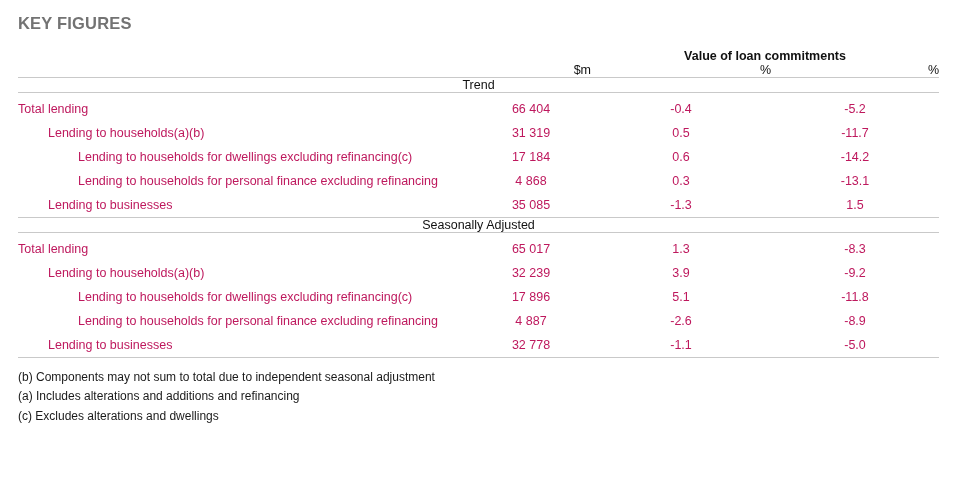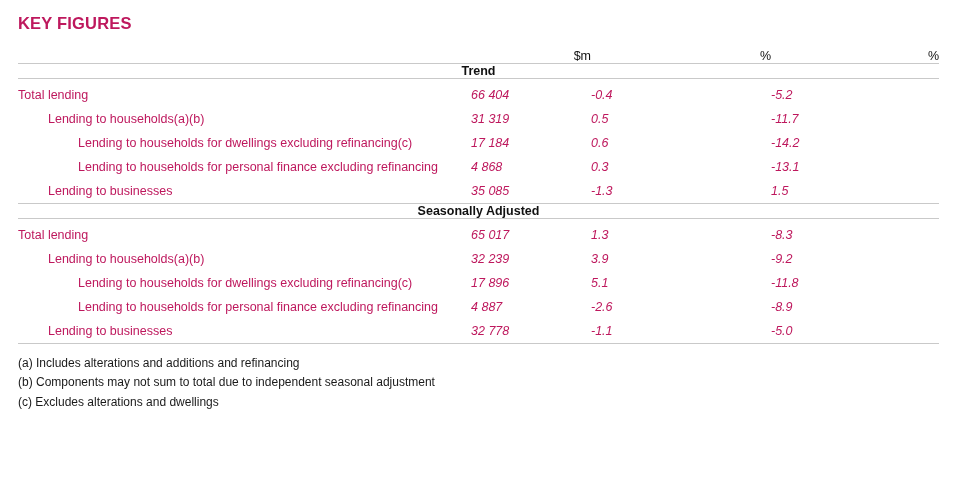--- a/index.html
+++ b/index.html
@@ -18,21 +18,21 @@
     position: relative;
     width: 957px;
     height: 494px;
     box-sizing: border-box;
     padding: 14px 20px 0 18px;
   }
   .page-title {
     font-size: 16.5px;
     font-weight: bold;
     letter-spacing: 0.2px;
-    color: #be185d;
+    color: #737373;
     margin: 0 0 16px 0;
   }
   table.keyfig {
     width: 921px;
     border-collapse: collapse;
     font-size: 12.5px;
     table-layout: fixed;
   }
   table.keyfig td, table.keyfig th {
     padding: 0;
@@ -66,31 +66,31 @@
   }
   .rule td {
     border-top: 1px solid #c9c9c9;
     height: 0;
     font-size: 0;
     line-height: 0;
     padding: 0;
   }
   .section-row td {
     text-align: center;
-    font-weight: bold;
+    font-weight: normal;
     font-size: 12.5px;
     padding: 10px 0 10px 0;
     color: #111;
   }
   tr.data td {
     font-size: 12.5px;
     padding: 5px 0 5px 0;
     color: #be185d;
   }
-  tr.data td.num { text-align: left; font-style: italic; }
+  tr.data td.num { text-align: center; }
   tr.data td.lbl { text-align: left; }
   .indent1 { padding-left: 30px !important; }
   .indent2 { padding-left: 60px !important; }
   tr.data.first td { padding-top: 9px; }
   .footnotes {
     margin-top: 10px;
     font-size: 12px;
     line-height: 1.62;
     color: #1a1a1a;
   }
@@ -105,20 +105,25 @@
 
   <table class="keyfig">
     <colgroup>
       <col class="c-label">
       <col class="c-value">
       <col class="c-month">
       <col class="c-year">
     </colgroup>
     <tbody>
 
+      <tr class="grp-head">
+        <th></th>
+        <th></th>
+        <th colspan="2">Value of loan commitments</th>
+      </tr>
 
 
       <tr class="unit-row">
         <td></td>
         <td>$m</td>
         <td>%</td>
         <td>%</td>
       </tr>
 
       <tr class="rule">
@@ -208,18 +213,18 @@
       </tr>
 
       <tr class="rule">
           <td colspan="4"></td>
         </tr>
 
     </tbody>
   </table>
 
   <div class="footnotes">
+    <div>(b) Components may not sum to total due to independent seasonal adjustment</div>
     <div>(a) Includes alterations and additions and refinancing</div>
-    <div>(b) Components may not sum to total due to independent seasonal adjustment</div>
     <div>(c) Excludes alterations and dwellings</div>
   </div>
 
 </div>
 
 </body></html>

